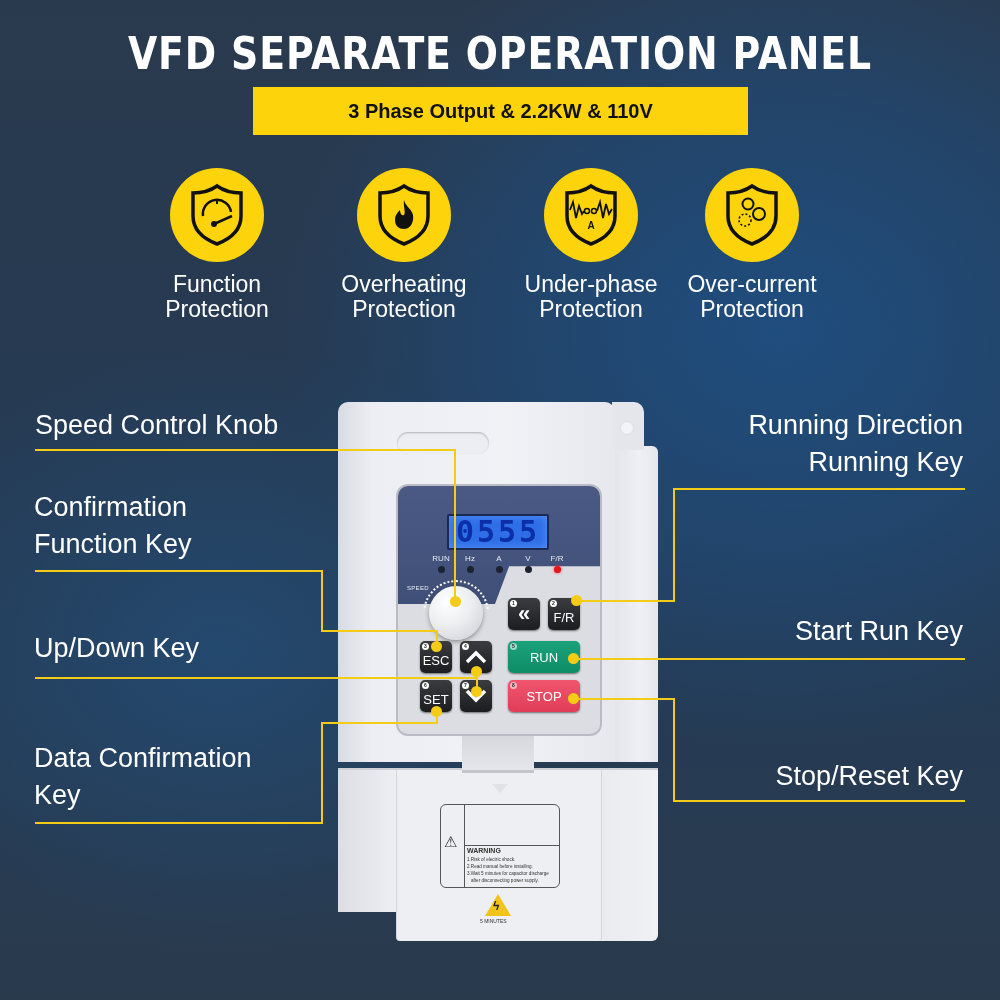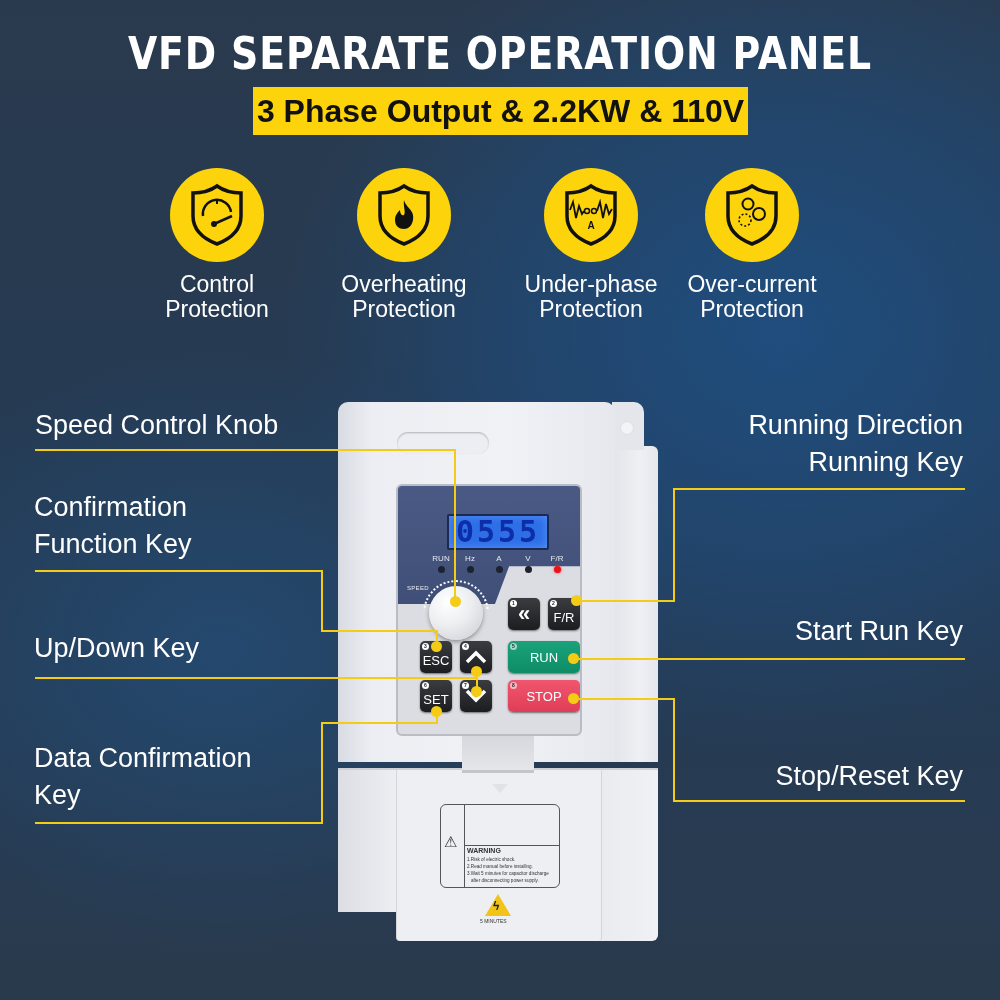--- a/index.html
+++ b/index.html
@@ -18,21 +18,21 @@
     
     .title {
       left: 0; width: 1000px; top: 28px; text-align: center;
       font-family: "DejaVu Sans", sans-serif; font-weight: bold;
       font-size: 44px; letter-spacing: 1px; color: #fff;
       transform: scaleX(0.86); transform-origin: center;
     }
     .subtitle-box {
       left: 253px; top: 87px; width: 495px; height: 48px;
       background: #fdd40b; color: #111; text-align: center;
-      font-weight: bold; font-size: 32px; line-height: 48px;
+      font-weight: bold; font-size: 20px; line-height: 48px;
     }
 
     
     .feature { top: 168px; width: 200px; text-align: center; }
     .feature .circle {
       width: 94px; height: 94px; border-radius: 50%; background: #fdd40b;
       margin: 0 auto; display: flex; align-items: center; justify-content: center;
     }
     .feature .label {
       margin-top: 10px; font-size: 23px; line-height: 25px; color: #fff;
@@ -78,22 +78,22 @@
       border-radius: 0 0 4px 4px;
     }
     .seam { left: 338px; top: 768px; width: 320px; height: 2px; background: #cdd0d6; }
     .stem {
       left: 462px; top: 735px; width: 72px; height: 38px;
       background: linear-gradient(180deg, #d5d7dc, #e4e6ea); border-bottom: 3px solid #c3c5ca;
     }
 
     
     .panel {
-      left: 396px; top: 484px; width: 186px; height: 252px;
-      background: #dcdde2; border: 2px solid #b9bcc4; border-radius: 6px;
+      left: 396px; top: 484px; width: 206px; height: 252px;
+      background: #dcdde2; border: 2px solid #b9bcc4; border-radius: 12px;
       overflow: hidden;
     }
     .panel-blue {
       position: absolute; left: 0; top: 0; width: 202px; height: 118px;
       background: linear-gradient(180deg, #4a5a84, #3f4f78);
       clip-path: polygon(0 0, 100% 0, 100% 68%, 55% 68%, 48% 100%, 0 100%);
     }
     .lcd {
       position: absolute; left: 49px; top: 28px; width: 102px; height: 36px;
       background: #2e6fe8; border: 2px solid #1a2a52; border-radius: 2px;
@@ -157,21 +157,21 @@
   <div class="circle">
     <svg width="62" height="66" viewBox="0 0 62 66">
       <path d="M31 4 C24 9 16 11 7 11 L7 34 C7 48 18 57 31 62 C44 57 55 48 55 34 L55 11 C46 11 38 9 31 4 Z" fill="none" stroke="#111" stroke-width="3.5"></path>
       <path d="M17 34 A14 14 0 0 1 45 30" fill="none" stroke="#111" stroke-width="2.5"></path>
       <line x1="31" y1="19" x2="31" y2="22" stroke="#111" stroke-width="2"></line>
       <line x1="28" y1="42" x2="46" y2="34" stroke="#111" stroke-width="2.5"></line>
       <circle cx="28" cy="42" r="3" fill="#111"></circle>
     </svg>
   </div>
   <div class="label">
-    <div>Control</div>
+    <div>Function</div>
     <div>Protection</div>
   </div>
 </div>
 
 <div class="abs feature" style="left:304px;">
   <div class="circle">
     <svg width="62" height="66" viewBox="0 0 62 66">
       <path d="M31 4 C24 9 16 11 7 11 L7 34 C7 48 18 57 31 62 C44 57 55 48 55 34 L55 11 C46 11 38 9 31 4 Z" fill="none" stroke="#111" stroke-width="3.5"></path>
       <path d="M31 18 C33 26 42 28 40 38 C39 44 35 47 31 47 C26 47 22 44 22 38 C22 33 25 30 27 28 C27 32 29 34 31 33 C33 30 30 24 31 18 Z" fill="#111"></path>
     </svg>

